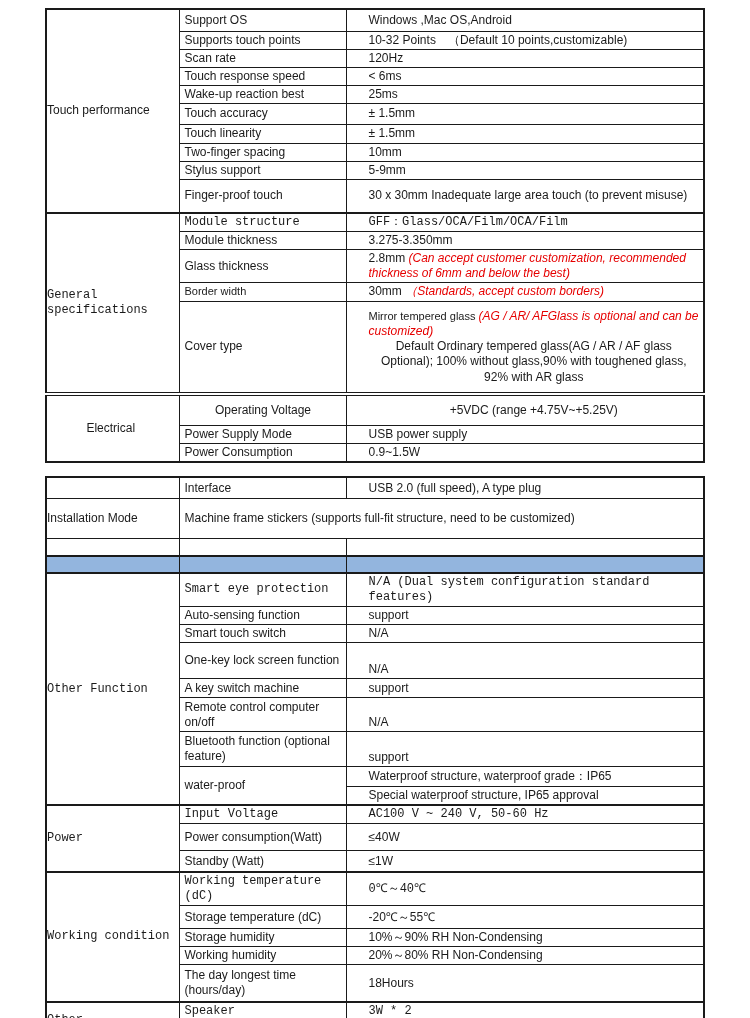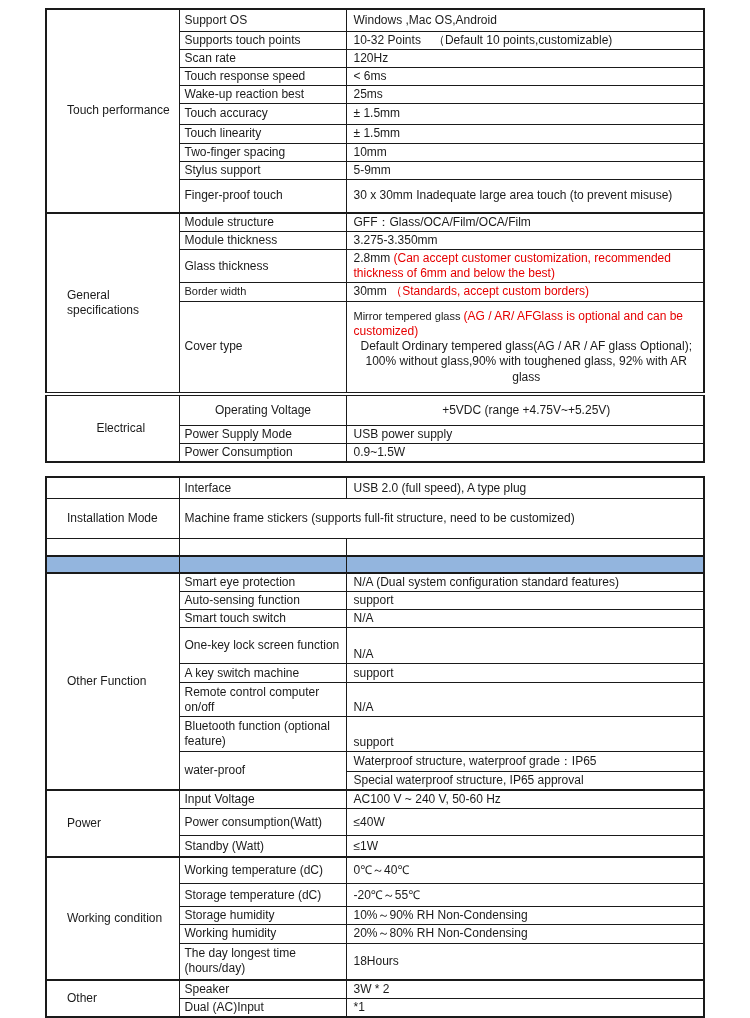--- a/index.html
+++ b/index.html
@@ -25,31 +25,31 @@
   col.c3 { width: 358px; }
   td {
     border: 1px solid #1a1a1a;
     font-size: 12px;
     line-height: 1.26;
     padding: 1px 4px 1px 5px;
     vertical-align: middle;
     overflow: hidden;
     word-wrap: break-word;
   }
-  td.sec { padding-left: 20px; }
-  td.val { padding-left: 7px; }
+  td.sec { padding-left: 0; }
+  td.val { padding-left: 22px; }
   td.vb  { vertical-align: bottom; }
-  tr.secb > td { border-top: 2px solid #1a1a1a; }
+  tr.secb > td { border-top: 2px solid #1a1a1a; font-family: Liberation Mono, monospace; }
   tr.dbl  > td { border-top: 4px double #1a1a1a; text-align: center; }
   tr.hl   > td {
     background: var(--hl, #93b5de);
     border-top: 2px solid #1a1a1a;
     border-bottom: 2px solid #1a1a1a;
   }
-  .red { color: var(--red, #e60000); }
+  .red { color: var(--red, #e60000); font-style: italic; }
   .blk { display: block; text-align: center; }
   .sm  { font-size: 11px; }
   .gap { height: 13px; }
 </style>
 </head>
 <body>
 
 <div class="page">
 
   <table class="spec">

